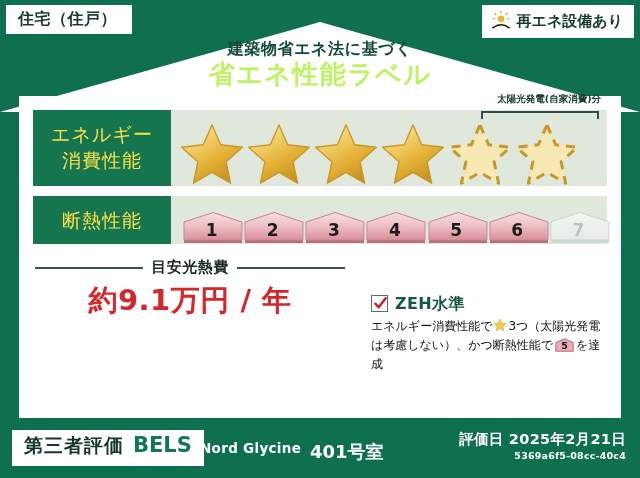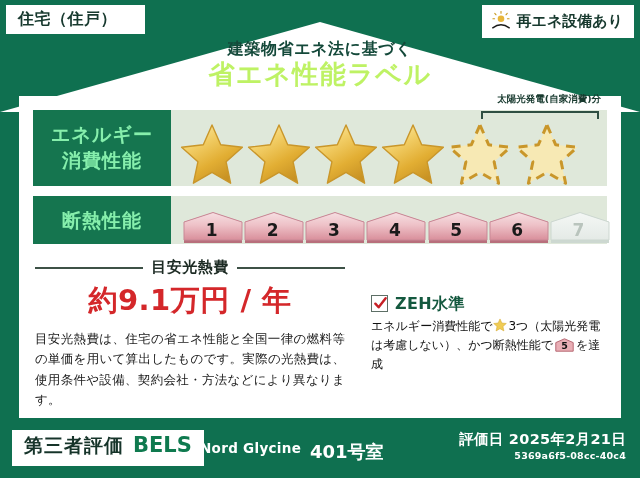--- a/index.html
+++ b/index.html
@@ -15,21 +15,21 @@
   }
 
   
   .top-band{position:absolute;left:0;top:0;width:640px;height:112px;overflow:hidden;}
   .roof{
     position:absolute;left:0;top:0;width:640px;height:112px;
   }
   .tag-housetype{
     position:absolute;left:6px;top:5px;
     background:#ffffff;
-    padding:6px 28px 7px 12px;
+    padding:6px 15px 7px 12px;
     font-size:16px;font-weight:bold;color:#17392e;
     letter-spacing:0.5px;
     line-height:1;
     z-index:6;
   }
   .tag-renewable{
     position:absolute;right:6px;top:5px;
     background:#ffffff;
     padding:5px 11px 6px 8px;
     font-size:15px;font-weight:bold;color:#17392e;
@@ -57,23 +57,23 @@
     background:#ffffff;
     box-sizing:border-box;
     z-index:4;
   }
 
   
   .perf-row{
     position:absolute;left:14px;display:flex;align-items:stretch;
   }
   .perf-label{
-    background:#15754f;color:#86efac;
+    background:#15754f;color:#fde047;
     display:flex;flex-direction:column;align-items:center;justify-content:center;
-    font-weight:bold;letter-spacing:1px;text-align:center;
+    font-weight:normal;letter-spacing:1px;text-align:center;
     box-sizing:border-box;
   }
   .perf-body{
     background:#dfe8da;
     display:flex;align-items:flex-end;
     box-sizing:border-box;position:relative;
   }
 
   
   #row-energy{top:14px;}
@@ -402,21 +402,20 @@
         </div>
     </div>
 
     <div class="cost-block">
       <div class="cost-head">
         <span class="rule"></span>
         <span>目安光熱費</span>
         <span class="rule"></span>
       </div>
       <div class="cost-value">約9.1万円 / 年</div>
-      <div class="cost-note">目安光熱費は、住宅の省エネ性能と全国一律の燃料等の単価を用いて算出したものです。実際の光熱費は、使用条件や設備、契約会社・方法などにより異なります。</div>
     </div>
 
     <div class="zeh-block">
 
       <div class="zeh-item">
         <div class="zeh-head">
           <span class="chk">
             <svg viewBox="0 0 16 16">
               <path d="M2.5 8.2 L6 12 L13.5 2.4" stroke="#c62026" stroke-width="2.6" fill="none" stroke-linecap="round" stroke-linejoin="round"></path>
             </svg>

